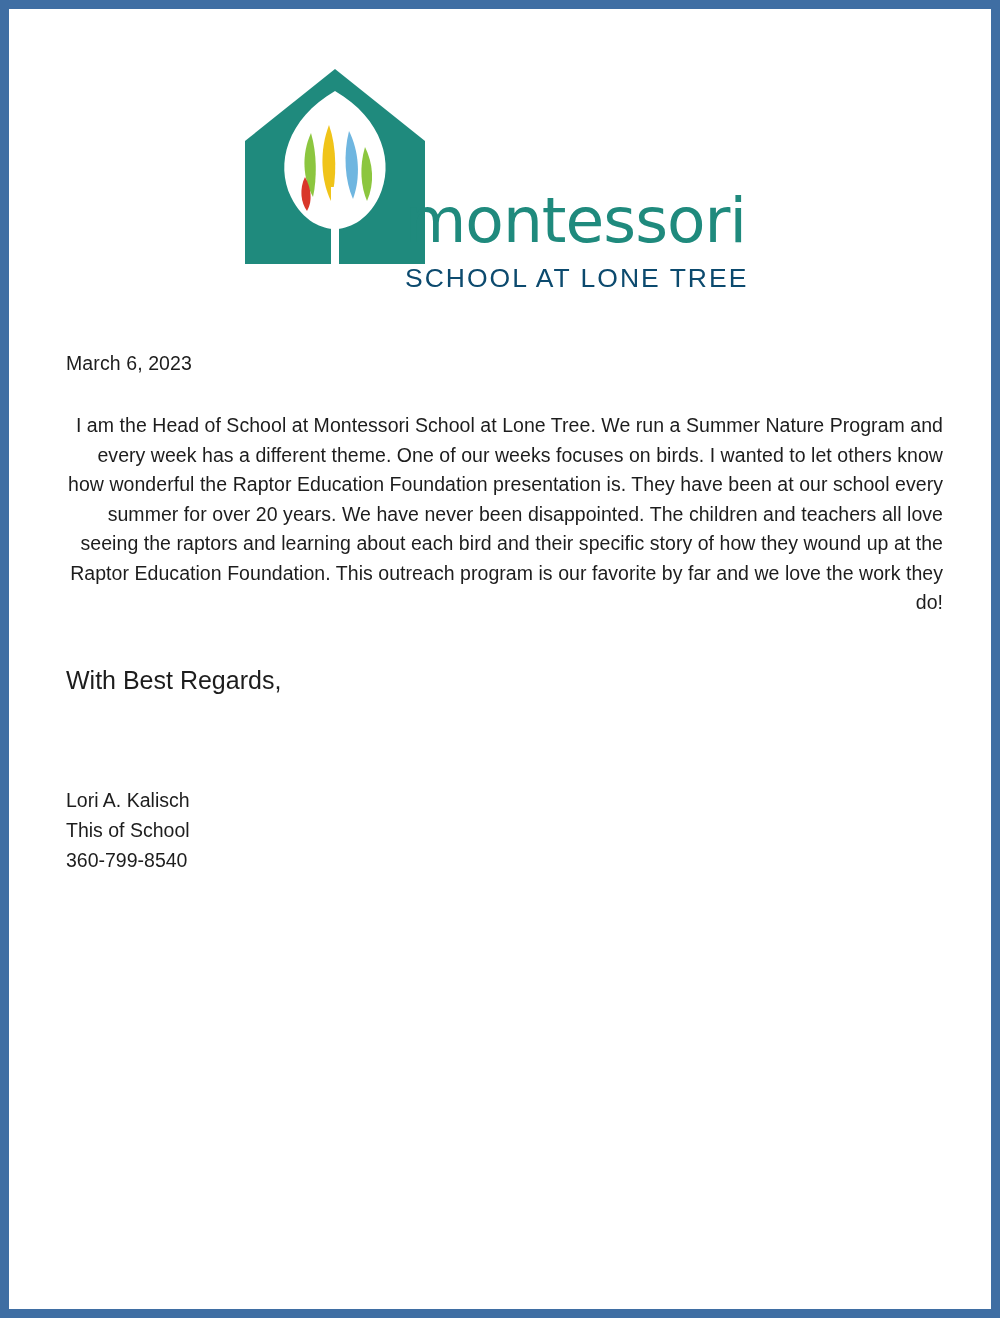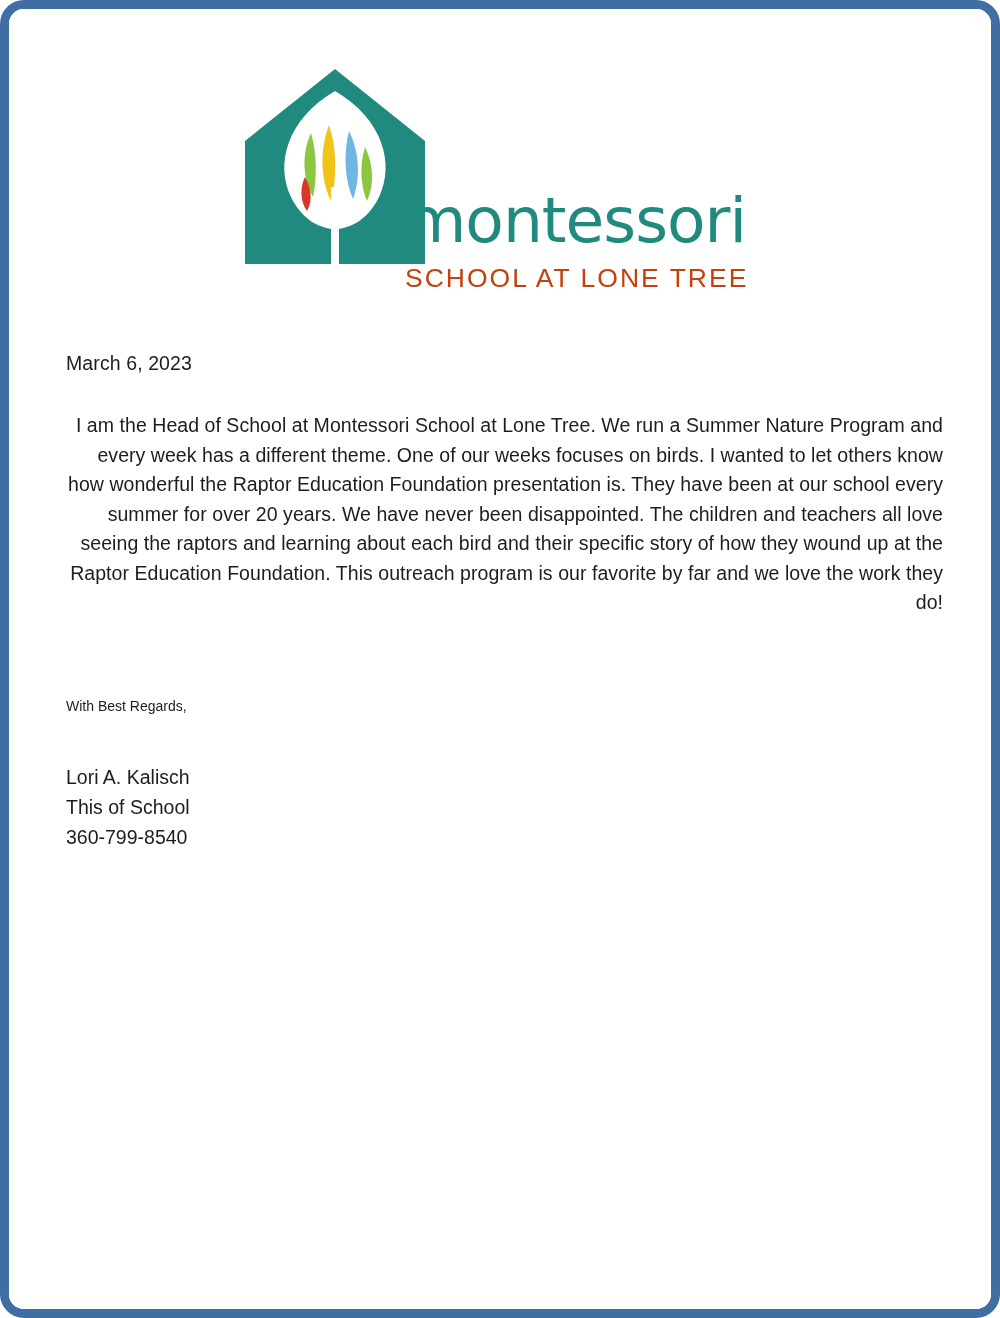--- a/index.html
+++ b/index.html
@@ -19,21 +19,20 @@
     position: relative;
     box-sizing: border-box;
     width: 1000px;
     height: 1318px;
     background: #ffffff;
     border-left: 9px solid #3f6ea3;
     border-right: 9px solid #3f6ea3;
     border-top: 9px solid #3f6ea3;
     border-bottom: 9px solid #3f6ea3;
     overflow: hidden;
-    border-radius: 24px;
   }
   .page-inner {
     position: absolute;
     left: 0; top: 0; right: 0; bottom: 0;
     background: #ffffff;
     border: 3px solid #ffffff;
     box-sizing: border-box;
     overflow: hidden;
   }
   .sheet {
@@ -79,21 +78,21 @@
     letter-spacing: -1px;
     color: #1f8a7d;
     font-weight: 400;
     white-space: nowrap;
   }
   .logo-sub {
     margin-top: 11px;
     font-family: "Liberation Sans", sans-serif;
     font-size: 26.5px;
     letter-spacing: 2.0px;
-    color: #c2410c;
+    color: #0c4a6e;
     white-space: nowrap;
   }
 
   
   .letter-body {
     position: absolute;
     left: 54px;
     top: 340px;
     right: 45px;
   }
@@ -104,26 +103,26 @@
     letter-spacing: 0.1px;
   }
   .paragraph {
     font-size: 19.5px;
     line-height: 29.5px;
     color: #1d1d1d;
     text-align: right;
     letter-spacing: 0.05px;
   }
   .closing {
-    margin-top: 80px;
-    font-size: 14px;
+    margin-top: 48px;
+    font-size: 25px;
     color: #1d1d1d;
   }
   .signature-block {
-    margin-top: 48px;
+    margin-top: 90px;
     font-size: 19.5px;
     line-height: 30px;
     color: #1d1d1d;
   }
   .signature-block div {
     white-space: nowrap;
   }
 </style>
 </head>
 <body>

